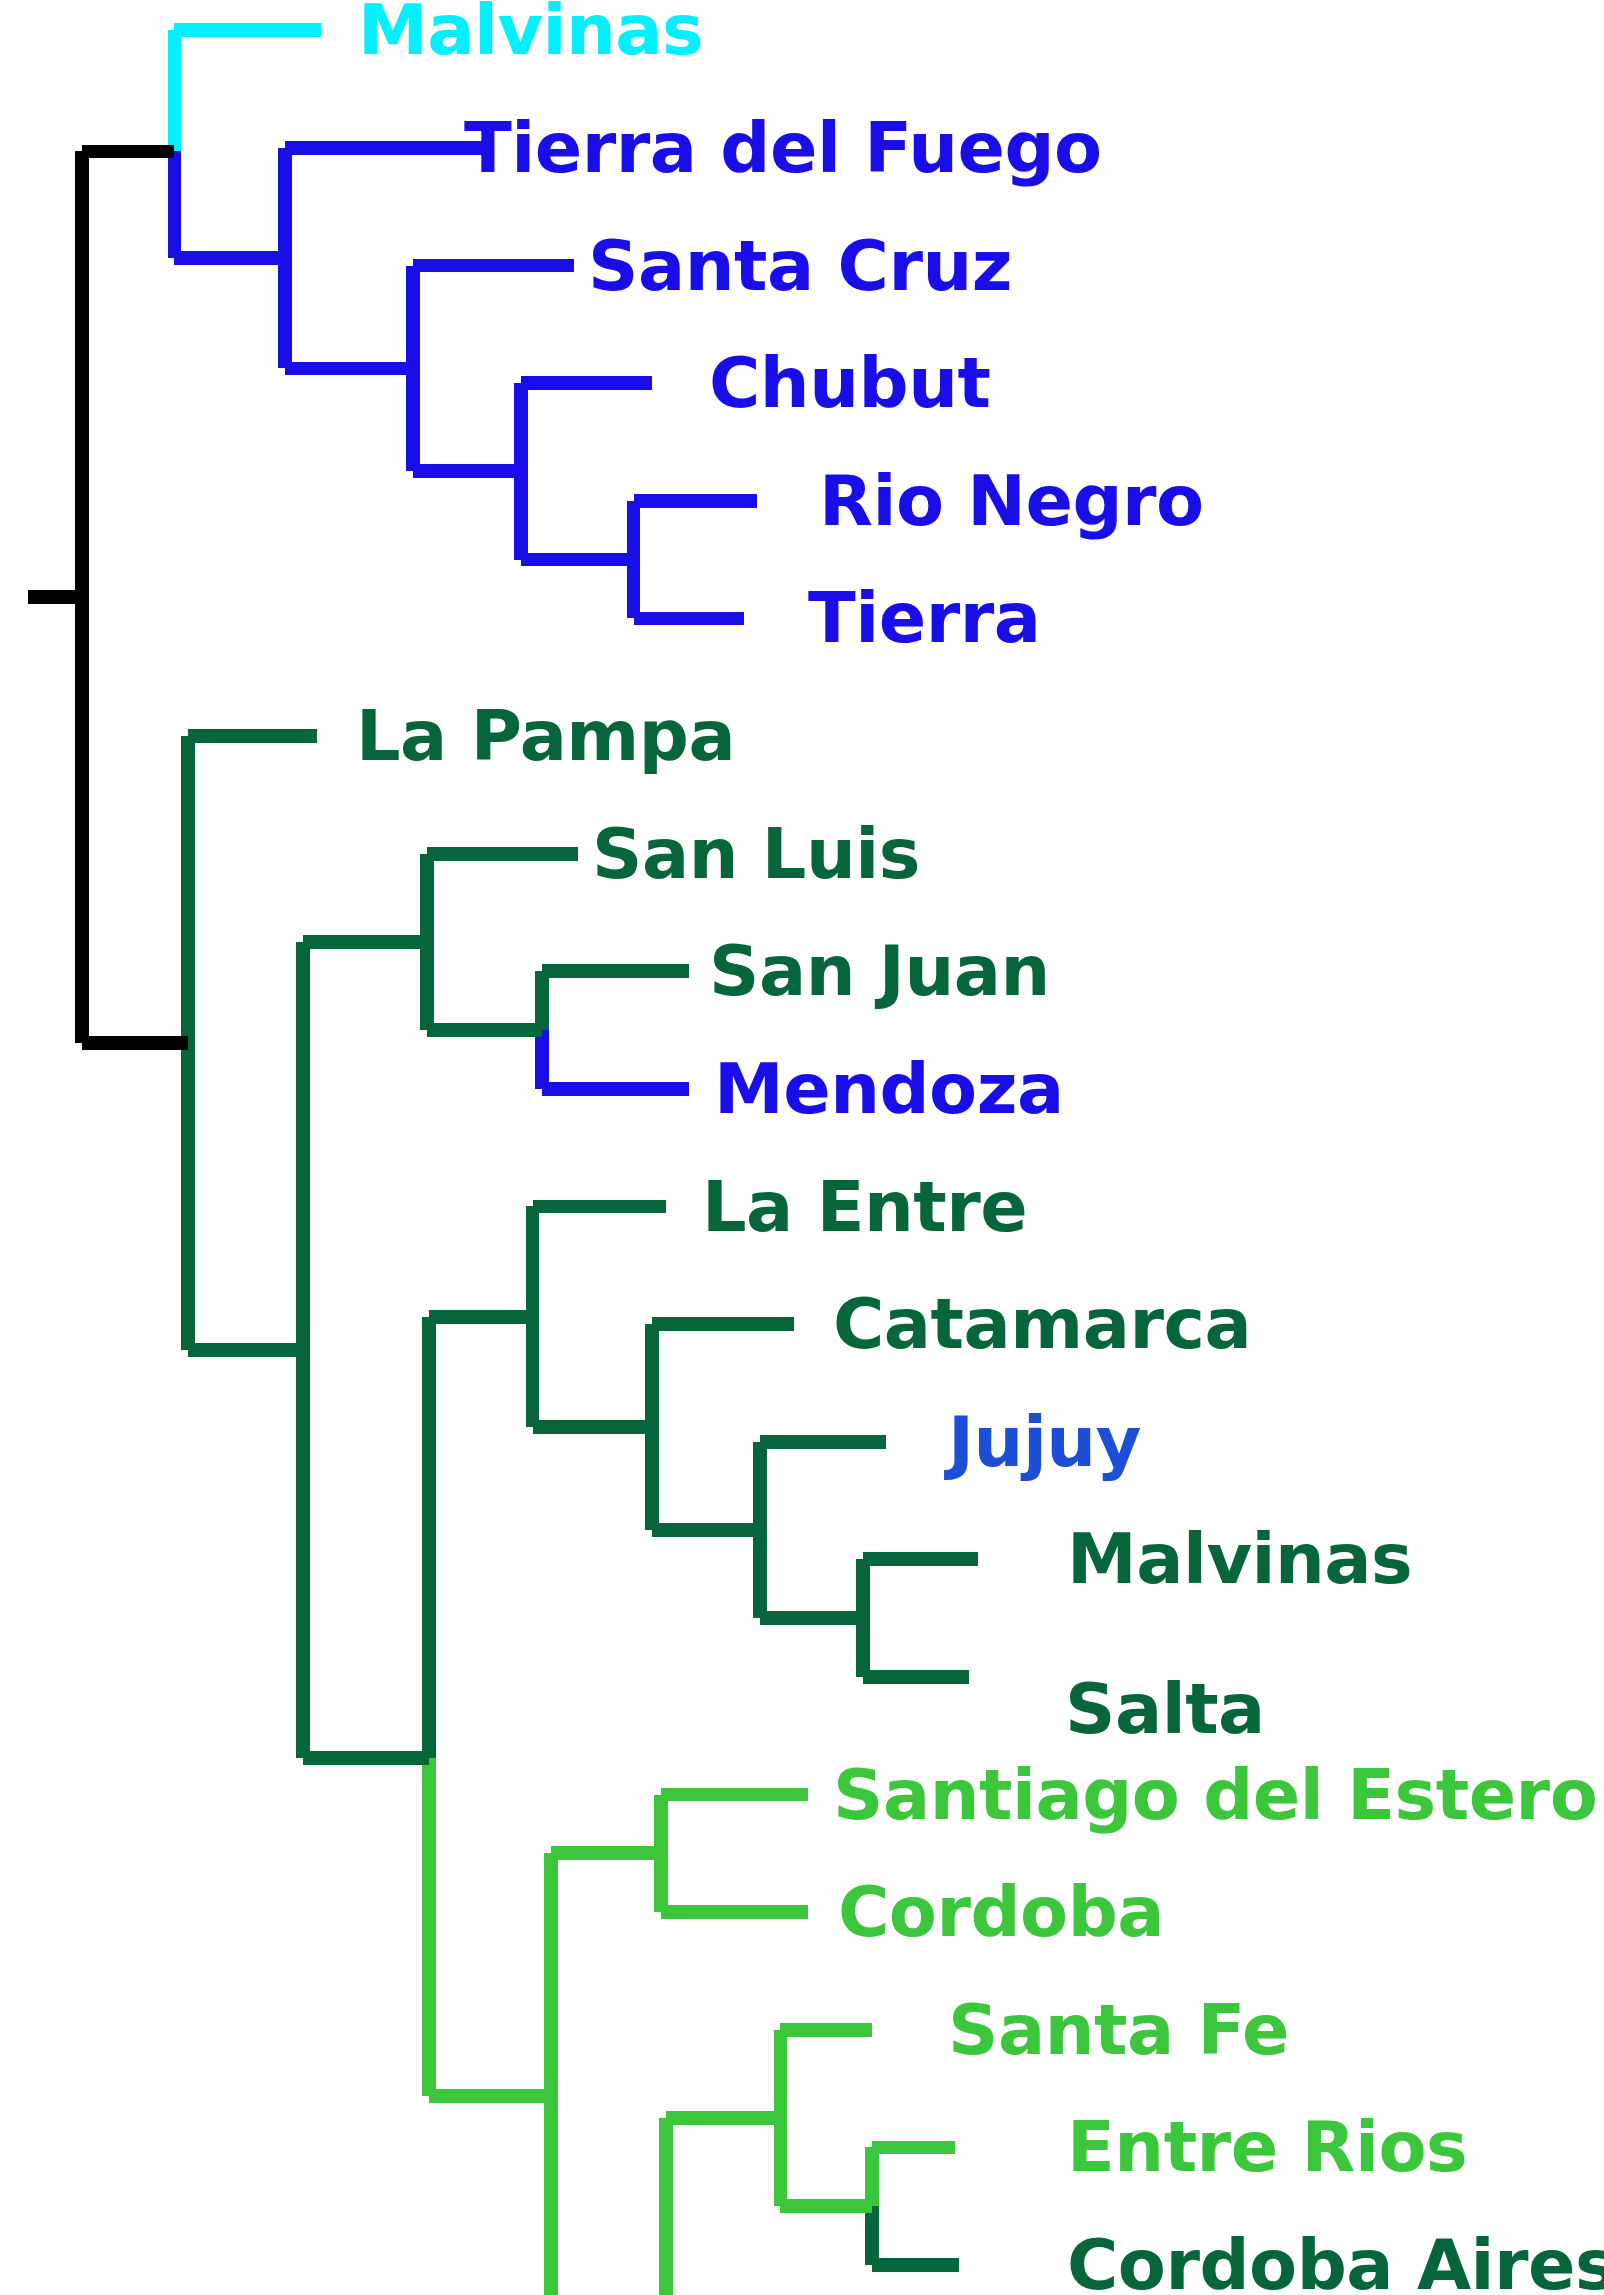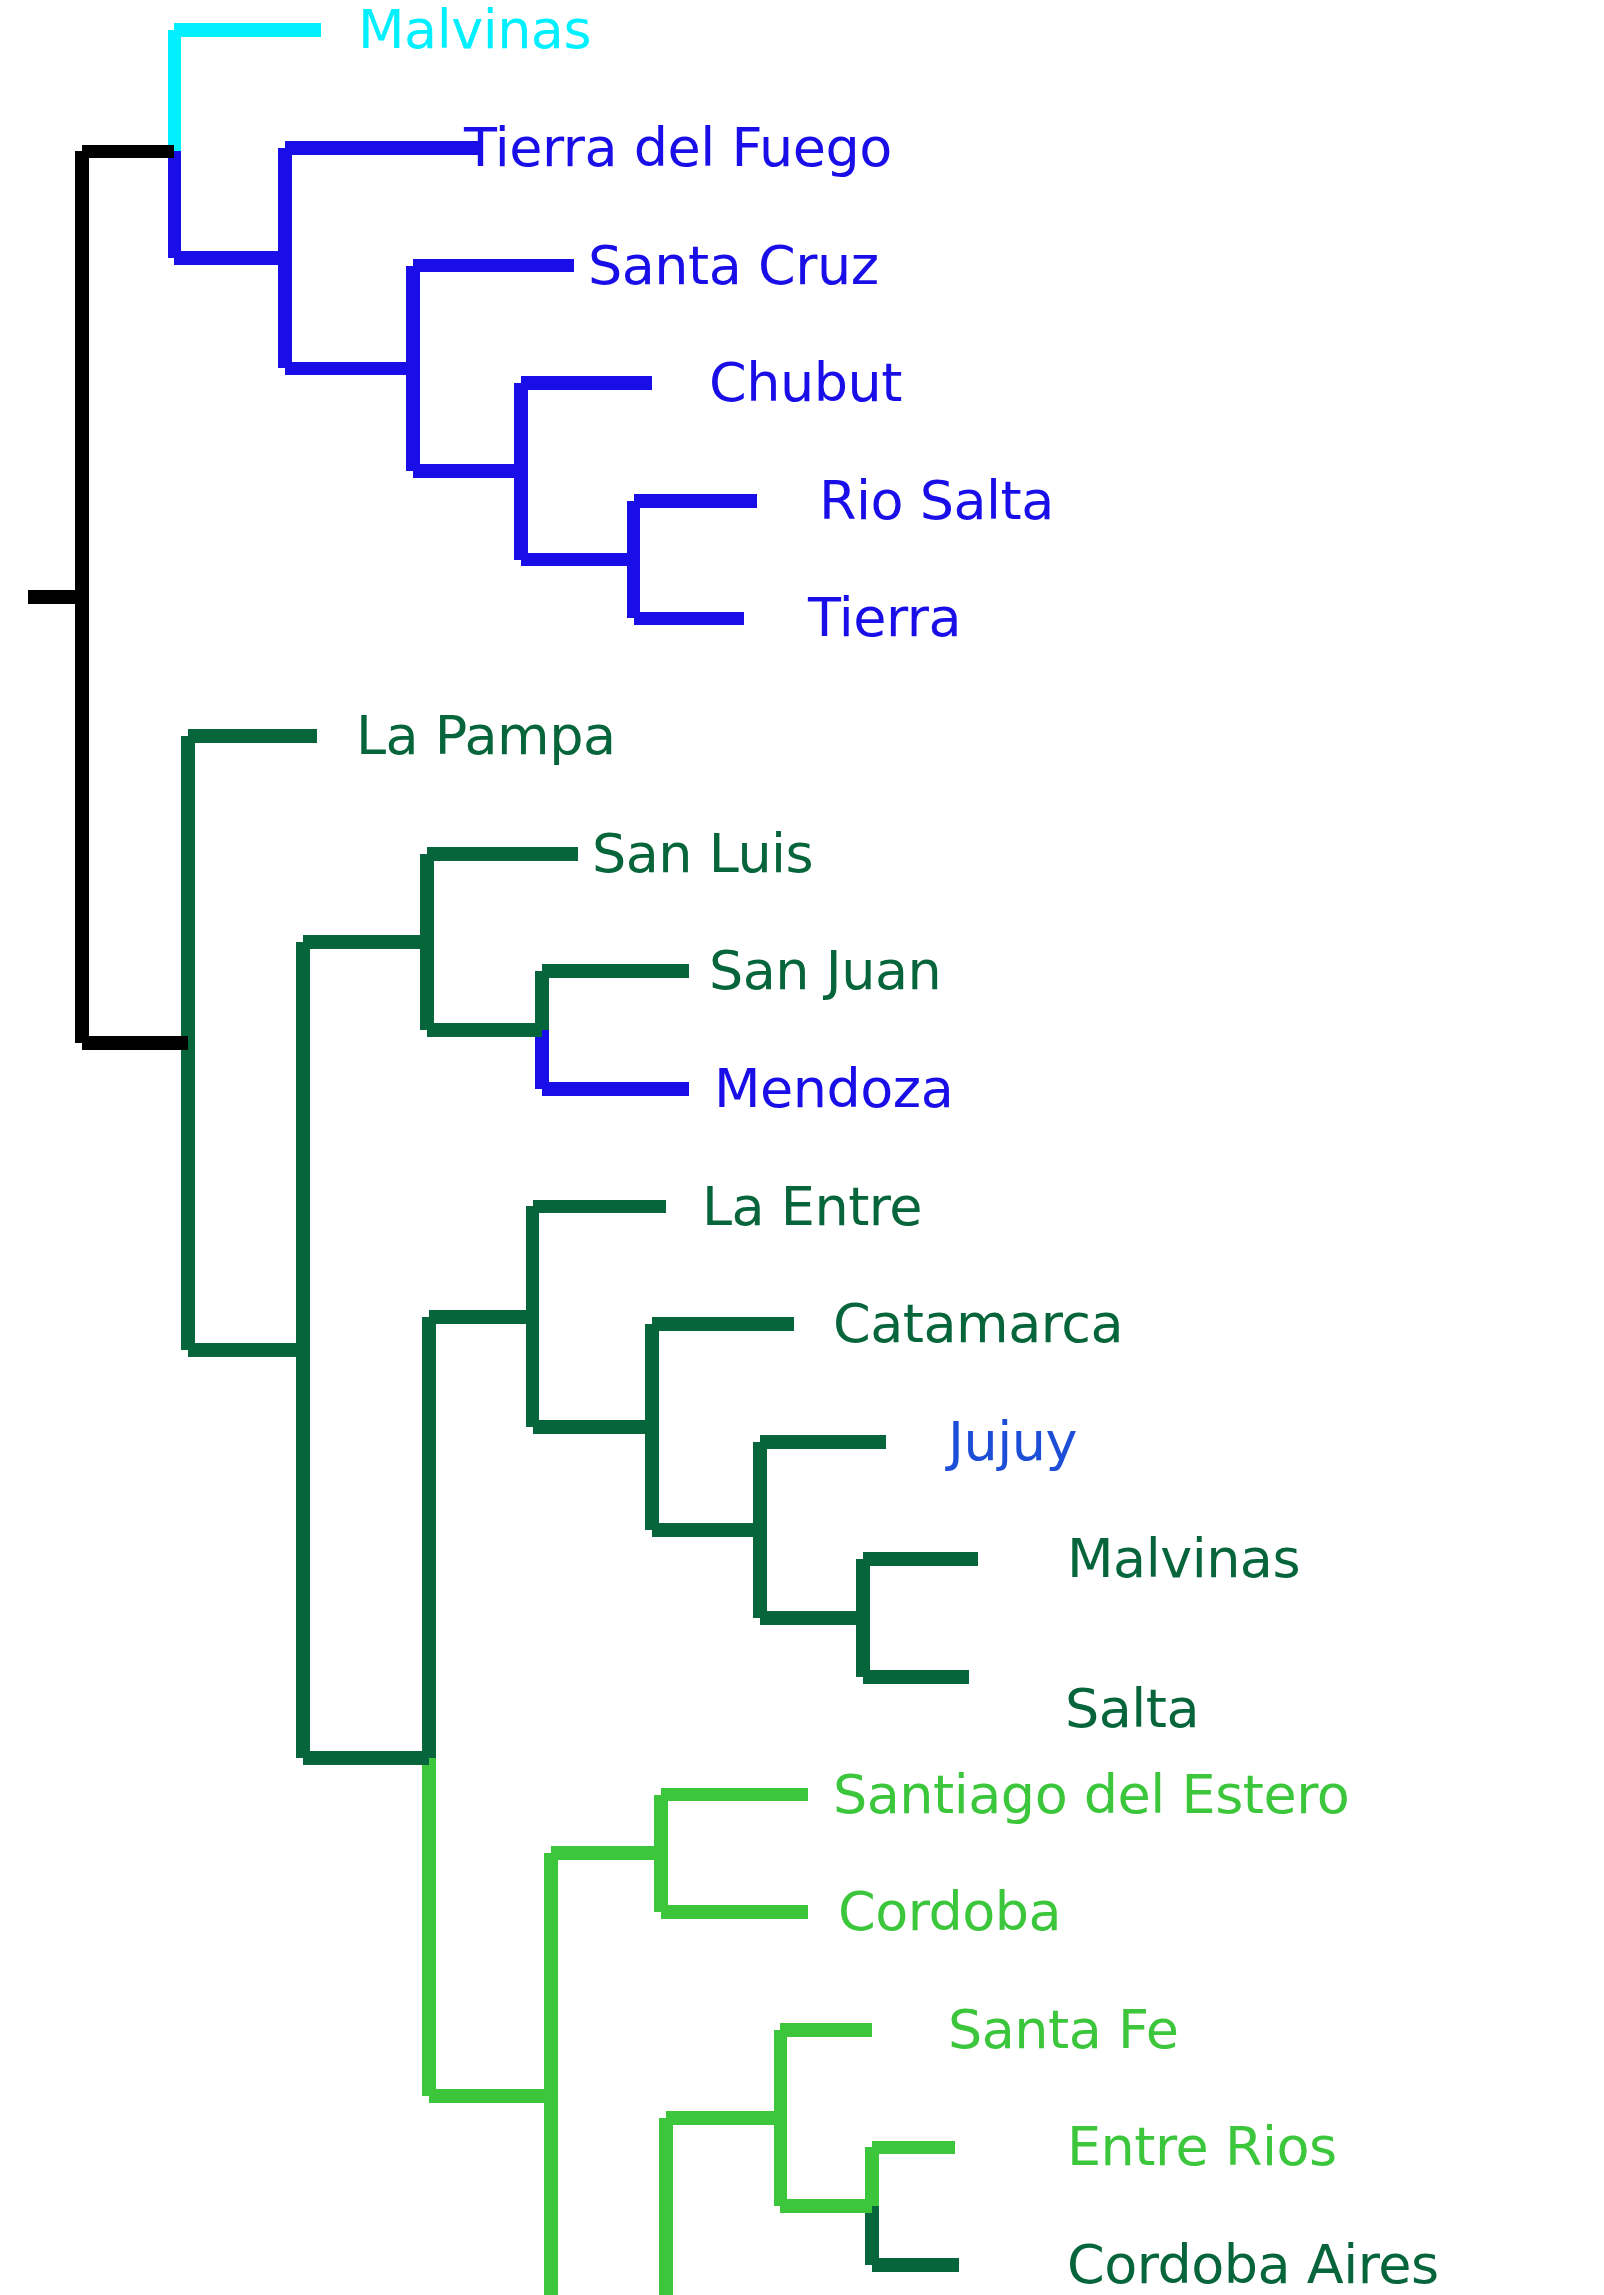--- a/index.html
+++ b/index.html
@@ -1,20 +1,20 @@
 <!DOCTYPE html>
 <html style="font-size:7.3px"><head>
 <meta charset="utf-8">
 <style>
   html,body{margin:0;padding:0;background:#ffffff;}
   body{width:1604px;height:2968px;position:relative;font-family:"DejaVu Sans",sans-serif;overflow:hidden;}
   #tree-wrap{position:absolute;left:0;top:0;width:1604px;height:2968px;}
   svg#cladogram{position:absolute;left:0;top:0;width:1604px;height:2968px;display:block;}
-  .taxon-label{position:absolute;white-space:nowrap;font-weight:normal;font-family:"DejaVu Sans",sans-serif;
-               font-size:54px;line-height:54px;transform:translateY(-50%);letter-spacing:-0.5px;}
+  .taxon-label{position:absolute;white-space:nowrap;font-weight:bold;font-family:"DejaVu Sans",sans-serif;
+               font-size:70px;line-height:54px;transform:translateY(-50%);letter-spacing:-0.5px;}
 </style>
 </head>
 <body>
 
 <div id="tree-wrap">
   <svg id="cladogram" viewBox="0 0 3494 6465" preserveAspectRatio="none">
       <line x1="1380" y1="1090.8" x2="1650" y2="1090.8" stroke="#1a0ee8" stroke-width="30" shape-rendering="crispEdges"></line>
       <line x1="1380" y1="1347" x2="1620" y2="1347" stroke="#1a0ee8" stroke-width="30" shape-rendering="crispEdges"></line>
       <line x1="1380" y1="1090.8" x2="1380" y2="1218.9" stroke="#1a0ee8" stroke-width="30" shape-rendering="crispEdges"></line>
       <line x1="1380" y1="1218.9" x2="1380" y2="1347" stroke="#1a0ee8" stroke-width="30" shape-rendering="crispEdges"></line>
@@ -106,21 +106,21 @@
       <line x1="178" y1="2271.9874999999997" x2="410" y2="2271.9874999999997" stroke="#000000" stroke-width="30" shape-rendering="crispEdges"></line>
       <line x1="178" y1="330" x2="178" y2="1300.9937499999999" stroke="#000000" stroke-width="30" shape-rendering="crispEdges"></line>
       <line x1="178" y1="1300.9937499999999" x2="178" y2="2271.9874999999997" stroke="#000000" stroke-width="30" shape-rendering="crispEdges"></line>
       <line x1="60" y1="1300.9937499999999" x2="178" y2="1300.9937499999999" stroke="#000000" stroke-width="30" shape-rendering="crispEdges"></line>
     </svg>
   <div id="labels">
       <div class="taxon-label" style="left: 358px; top: 30px; color: rgb(0, 240, 255);">Malvinas</div>
       <div class="taxon-label" style="left: 464px; top: 148px; color: rgb(26, 14, 232);">Tierra del Fuego</div>
       <div class="taxon-label" style="left: 588px; top: 266px; color: rgb(26, 14, 232);">Santa Cruz</div>
       <div class="taxon-label" style="left: 709px; top: 383px; color: rgb(26, 14, 232); text-align: center;">Chubut</div>
-      <div class="taxon-label" style="left: 819px; top: 501px; color: rgb(26, 14, 232);">Rio Salta</div>
+      <div class="taxon-label" style="left: 819px; top: 501px; color: rgb(26, 14, 232);">Rio Negro</div>
       <div class="taxon-label" style="left: 808px; top: 618px; color: rgb(26, 14, 232);">Tierra</div>
       <div class="taxon-label" style="left: 356px; top: 736px; color: rgb(6, 101, 58);">La Pampa</div>
       <div class="taxon-label" style="left: 592px; top: 854px; color: rgb(6, 101, 58);">San Luis</div>
       <div class="taxon-label" style="left: 709px; top: 971px; color: rgb(6, 101, 58);">San Juan</div>
       <div class="taxon-label" style="left: 714px; top: 1089px; color: rgb(26, 14, 232);">Mendoza</div>
       <div class="taxon-label" style="left: 702px; top: 1207px; color: rgb(6, 101, 58);">La Entre</div>
       <div class="taxon-label" style="left: 833px; top: 1324px; color: rgb(6, 101, 58);">Catamarca</div>
       <div class="taxon-label" style="left: 948px; top: 1442px; color: #1d4ed8;">Jujuy</div>
       <div class="taxon-label" style="left: 1067px; top: 1559px; color: rgb(6, 101, 58);">Malvinas</div>
       <div class="taxon-label" style="left: 1065px; top: 1677px; color: rgb(6, 101, 58); margin-top: 32px;">Salta</div>

